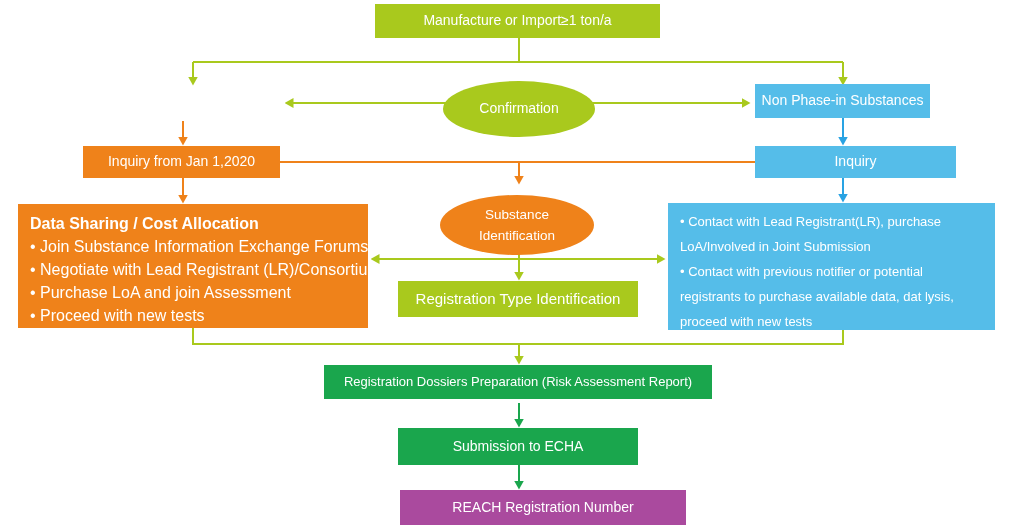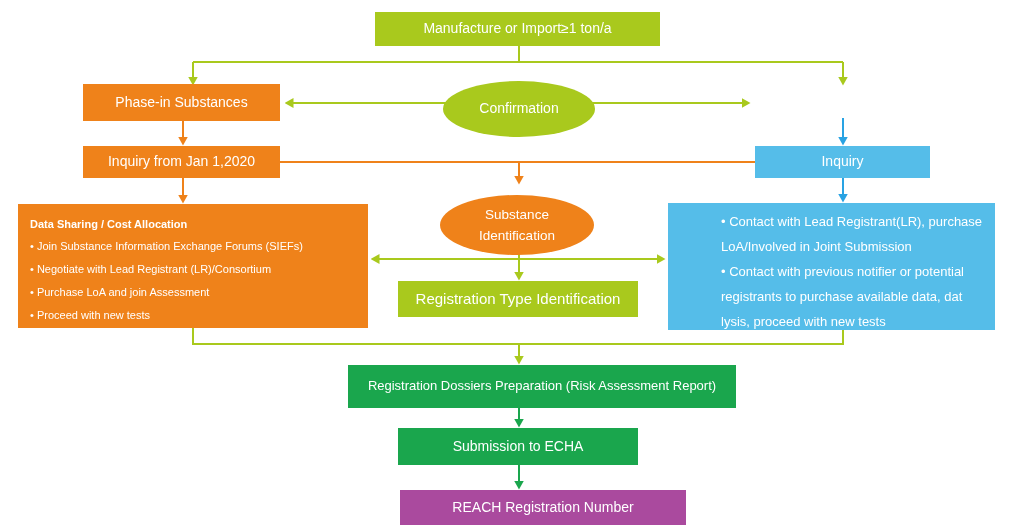--- a/index.html
+++ b/index.html
@@ -12,43 +12,43 @@
     position:absolute;display:flex;align-items:center;justify-content:center;
     color:#ffffff;text-align:center;font-size:14px;line-height:1.25;
     box-sizing:border-box;
   }
   .green{background:#a9c91d;}
   .orange{background:#ef821a;}
   .blue{background:#55bde9;}
   .dkgreen{background:#1aa64d;}
   .purple{background:#aa4a9e;}
   .ellipse{border-radius:50%;}
-  .manufacture{left:375px;top:4px;width:285px;height:34px;margin-top:8px;}
+  .manufacture{left:375px;top:4px;width:285px;height:34px;}
   .phase-in{left:83px;top:84px;width:197px;height:37px;}
   .non-phase-in{left:755px;top:84px;width:175px;height:34px;}
   .confirmation{left:443px;top:81px;width:152px;height:56px;}
   .inquiry-left{left:83px;top:146px;width:197px;height:32px;}
-  .inquiry-right{left:755px;top:146px;width:175px;height:32px;}
+  .inquiry-right{left:755px;top:146px;width:201px;height:32px;}
   .substance{left:440px;top:195px;width:154px;height:60px;font-size:13.5px;}
   .substance .wrap{width:110px;line-height:21px;}
   .data-sharing{
     left:18px;top:204px;width:350px;height:124px;
     flex-direction:column;align-items:flex-start;justify-content:flex-start;
-    padding:9px 12px;text-align:left;font-size:11px;
+    padding:9px 12px;text-align:left;font-size:16px;
   }
   .data-sharing .title{font-weight:bold;line-height:22px;white-space:nowrap;}
   .data-sharing .bullet{line-height:23px;white-space:nowrap;}
   .contact{
     left:668px;top:203px;width:327px;height:127px;
     flex-direction:column;align-items:flex-start;justify-content:flex-start;
     padding:6px 12px;text-align:left;font-size:13px;
   }
-  .contact .bullet{line-height:25px;margin-left:41px;}
+  .contact .bullet{line-height:25px;}
   .reg-type{left:398px;top:281px;width:240px;height:36px;font-size:15px;}
-  .dossiers{left:324px;top:365px;width:388px;height:43px;font-size:13px;margin-left:24px;}
+  .dossiers{left:324px;top:365px;width:388px;height:34px;font-size:13px;}
   .submission{left:398px;top:428px;width:240px;height:37px;}
   .reach{left:400px;top:490px;width:286px;height:35px;}
 </style>
 </head>
 <body>
 
 <div id="stage">
 
   <svg id="wires" viewBox="0 0 1024 532" xmlns="http://www.w3.org/2000/svg">
     <defs>
@@ -94,28 +94,28 @@
     <g fill="none" stroke-width="2" stroke="#1aa64d">
       <path d="M519 403 V419" marker-end="url(#md)"></path>
       <path d="M519 465 V481" marker-end="url(#md)"></path>
     </g>
   </svg>
 
   <div class="box green manufacture">
     <span>Manufacture or Import≥1 ton/a</span>
   </div>
 
-  <div class="box orange phase-in">
-    <span>Phase-in Substances</span>
-  </div>
 
   <div class="box green ellipse confirmation">
     <span>Confirmation</span>
   </div>
 
+  <div class="box blue non-phase-in">
+    <span>Non Phase-in Substances</span>
+  </div>
 
   <div class="box orange inquiry-left">
     <span>Inquiry from Jan 1,2020</span>
   </div>
 
   <div class="box blue inquiry-right">
     <span>Inquiry</span>
   </div>
 
   <div class="box orange ellipse substance">

